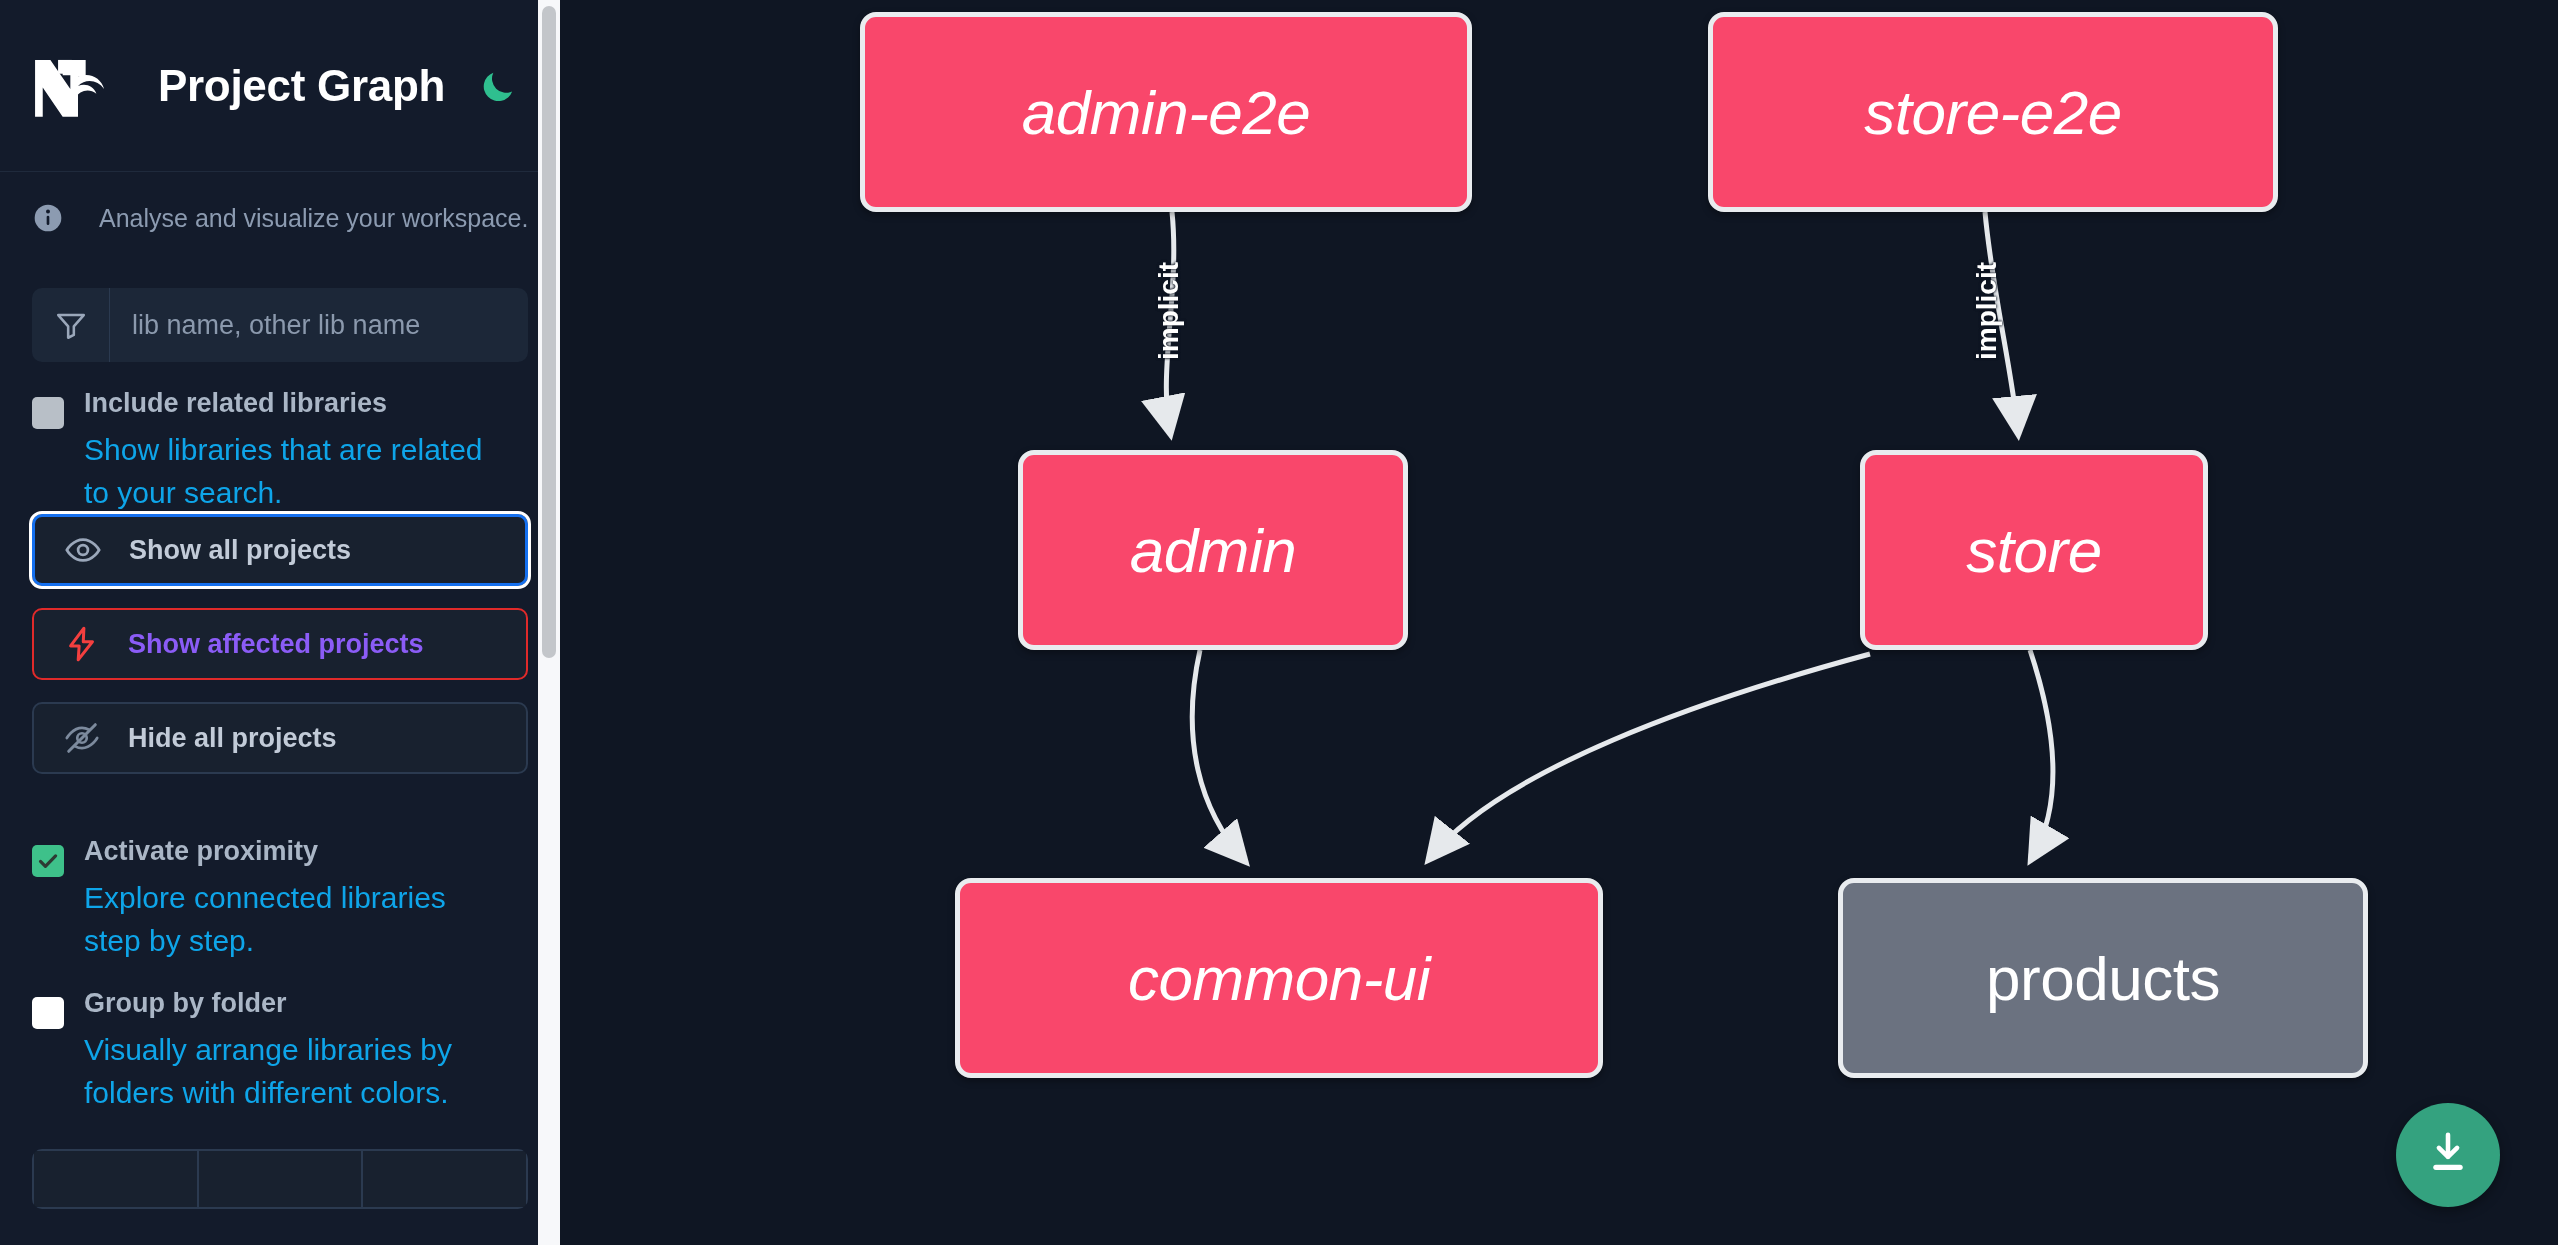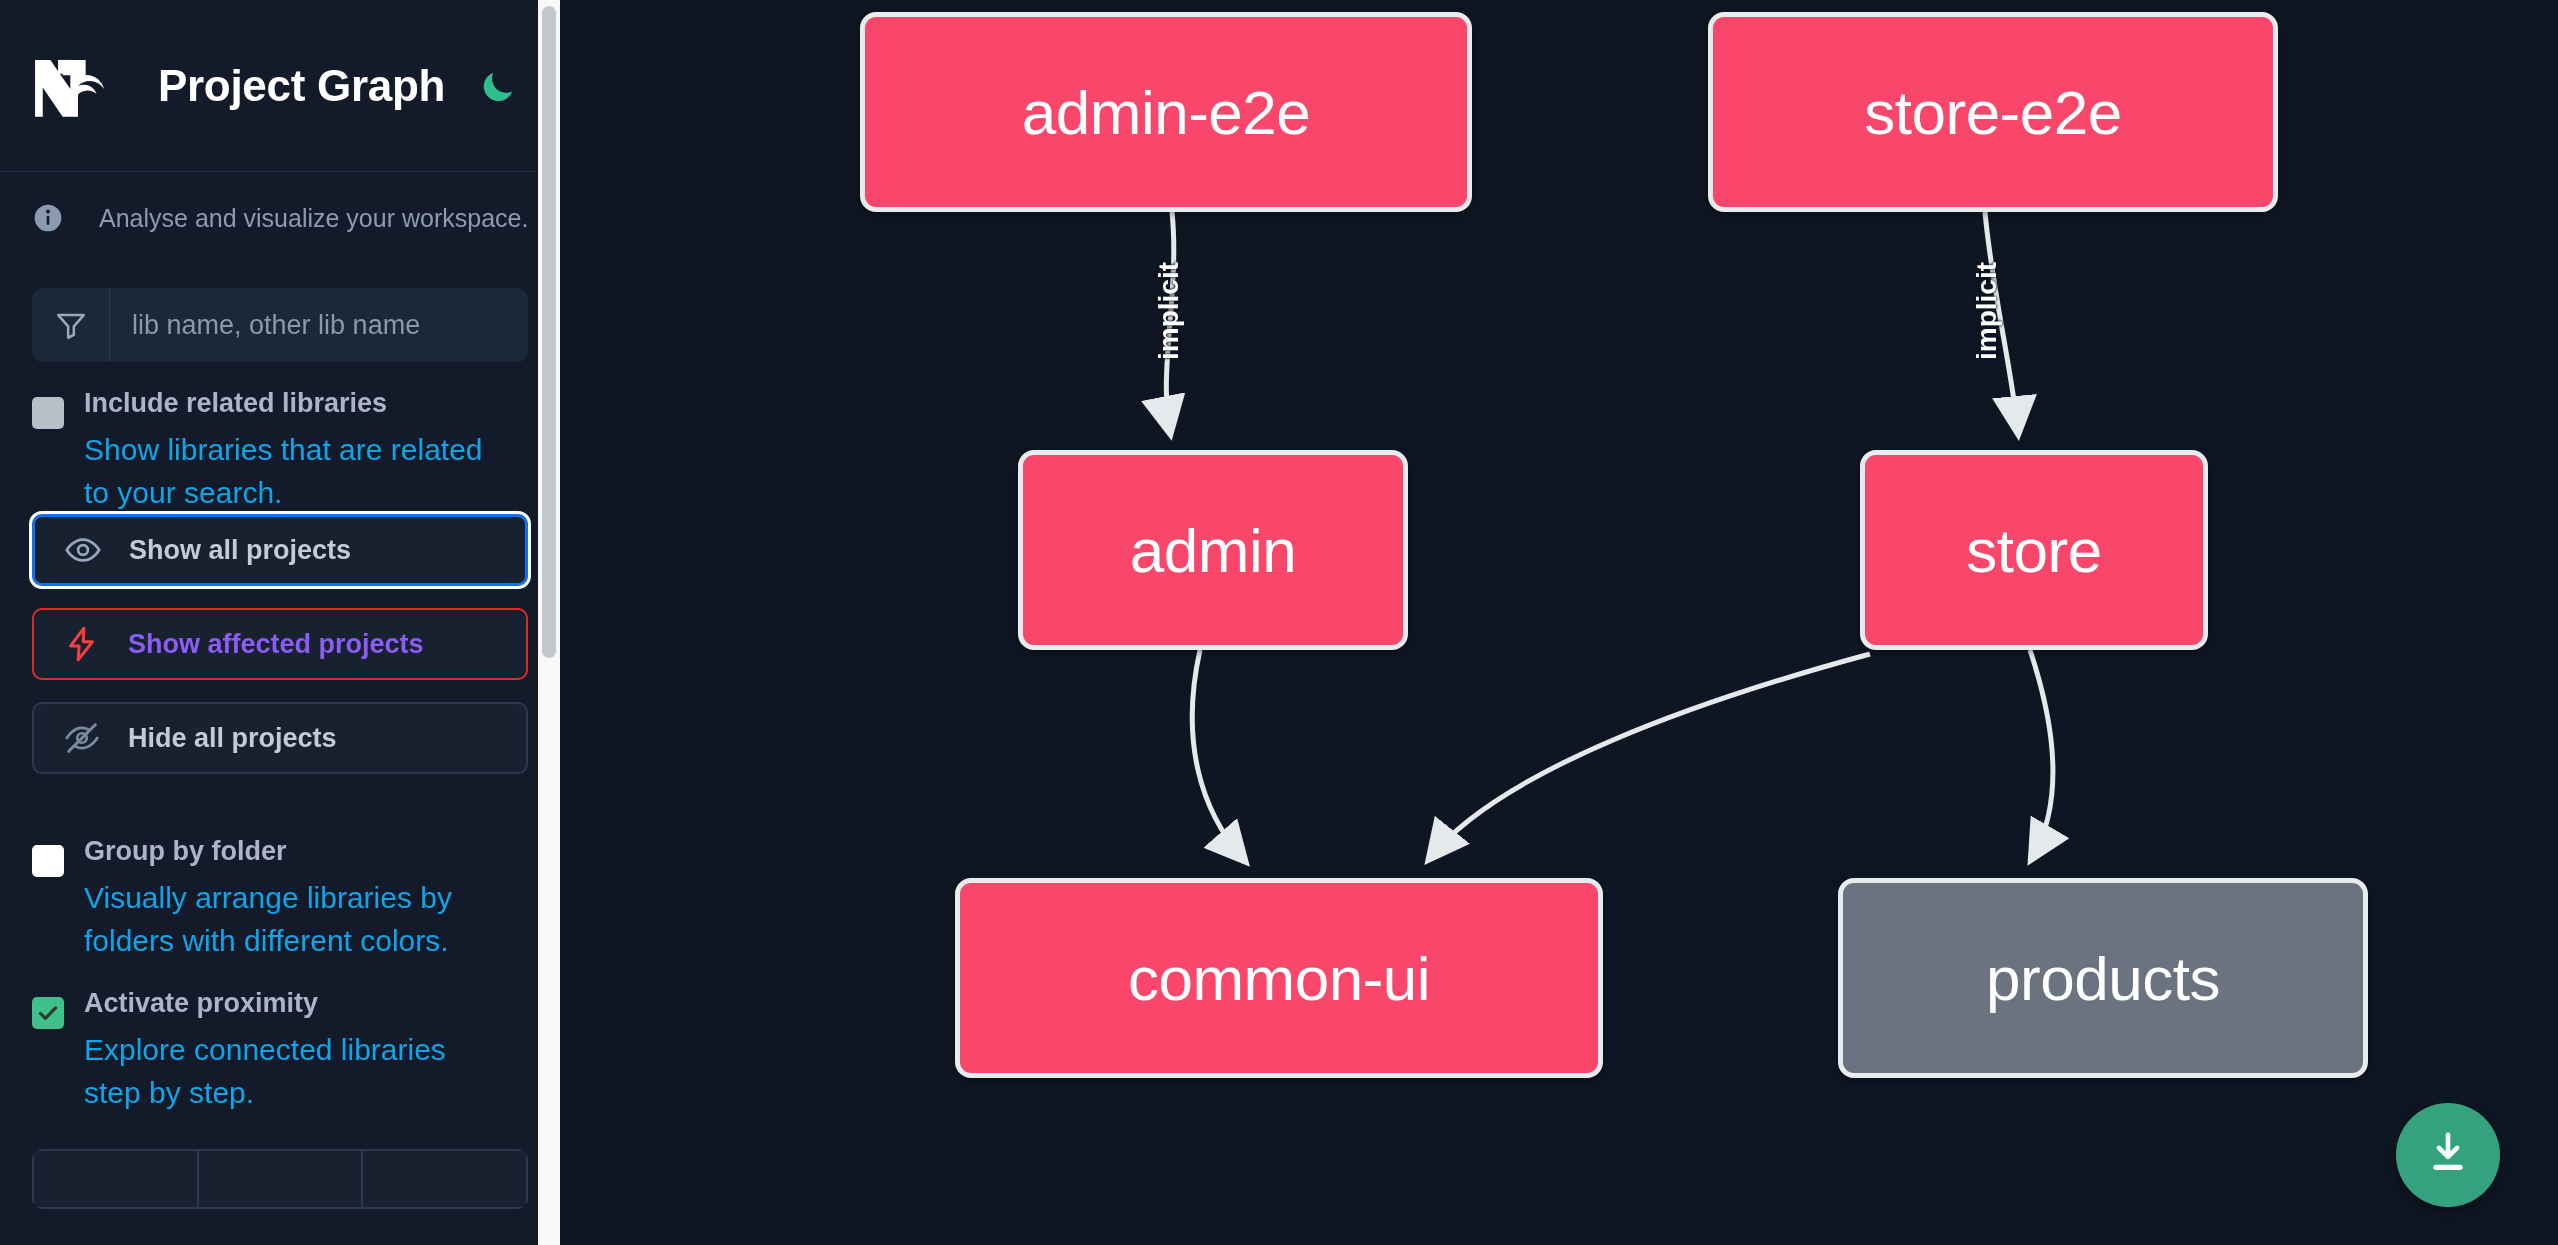--- a/index.html
+++ b/index.html
@@ -202,21 +202,21 @@
     border-radius: 16px;
     border: 5px solid #e9ecef;
     display: flex;
     align-items: center;
     justify-content: center;
     color: #ffffff;
     font-weight: normal;
     cursor: pointer;
     box-shadow: 0 3px 7px rgba(0,0,0,.35);
   }
-  .gnode.pink { background: #f9476b; }
+  .gnode.pink { background: #f9476b; font-style: italic; }
   .gnode.gray { background: #6b7280; }
   .gnode span { font-size: 62px; letter-spacing: -0.5px; white-space: nowrap; }
 
   .edge-label {
     position: absolute;
     color: #ffffff;
     font-size: 28px;
     font-weight: bold;
     transform-origin: center center;
     white-space: nowrap;
@@ -318,39 +318,39 @@
               <line x1="3.6" y1="20.4" x2="20.4" y2="3.6" stroke="#7c8a9d" stroke-width="1.9" stroke-linecap="round"></line>
             </svg>
           </span>
           <span>Hide all projects</span>
         </div>
       </div>
 
       <div class="sep"></div>
 
       <div class="check-row">
-        <span class="cbox white"></span>
-        <div>
-          <div class="check-lbl">Group by folder</div>
-          <div class="check-desc">Visually arrange libraries by folders with different colors.</div>
-        </div>
-      </div>
-
-      <div class="check-row">
         <span class="cbox green">
           <svg class="tick" viewBox="0 0 24 24" width="24" height="24" aria-hidden="true">
             <path d="M4.5 12.4 9.4 17.4 19.6 6.9" fill="none" stroke="#2d3a33" stroke-width="3.2" stroke-linecap="round" stroke-linejoin="round"></path>
           </svg>
         </span>
         <div>
           <div class="check-lbl">Activate proximity</div>
           <div class="check-desc">Explore connected libraries step by step.</div>
         </div>
       </div>
 
+      <div class="check-row">
+        <span class="cbox white"></span>
+        <div>
+          <div class="check-lbl">Group by folder</div>
+          <div class="check-desc">Visually arrange libraries by folders with different colors.</div>
+        </div>
+      </div>
+
       <div class="bottom-group">
         <div class="bg-seg"></div>
         <div class="bg-seg"></div>
         <div class="bg-seg"></div>
       </div>
 
     </div>
 
     <div class="sb-scroll-track">
       <div class="sb-scroll-thumb"></div>

